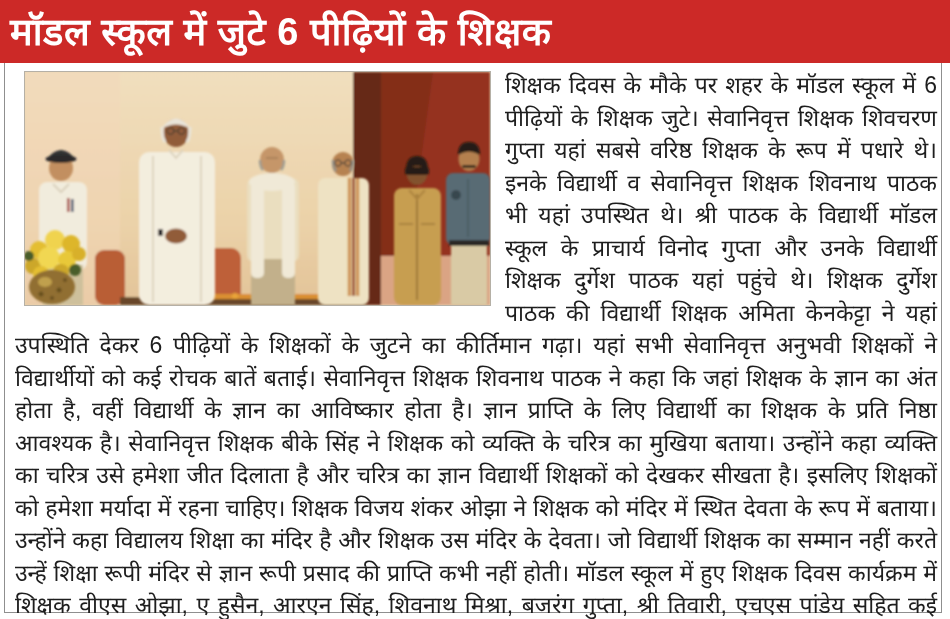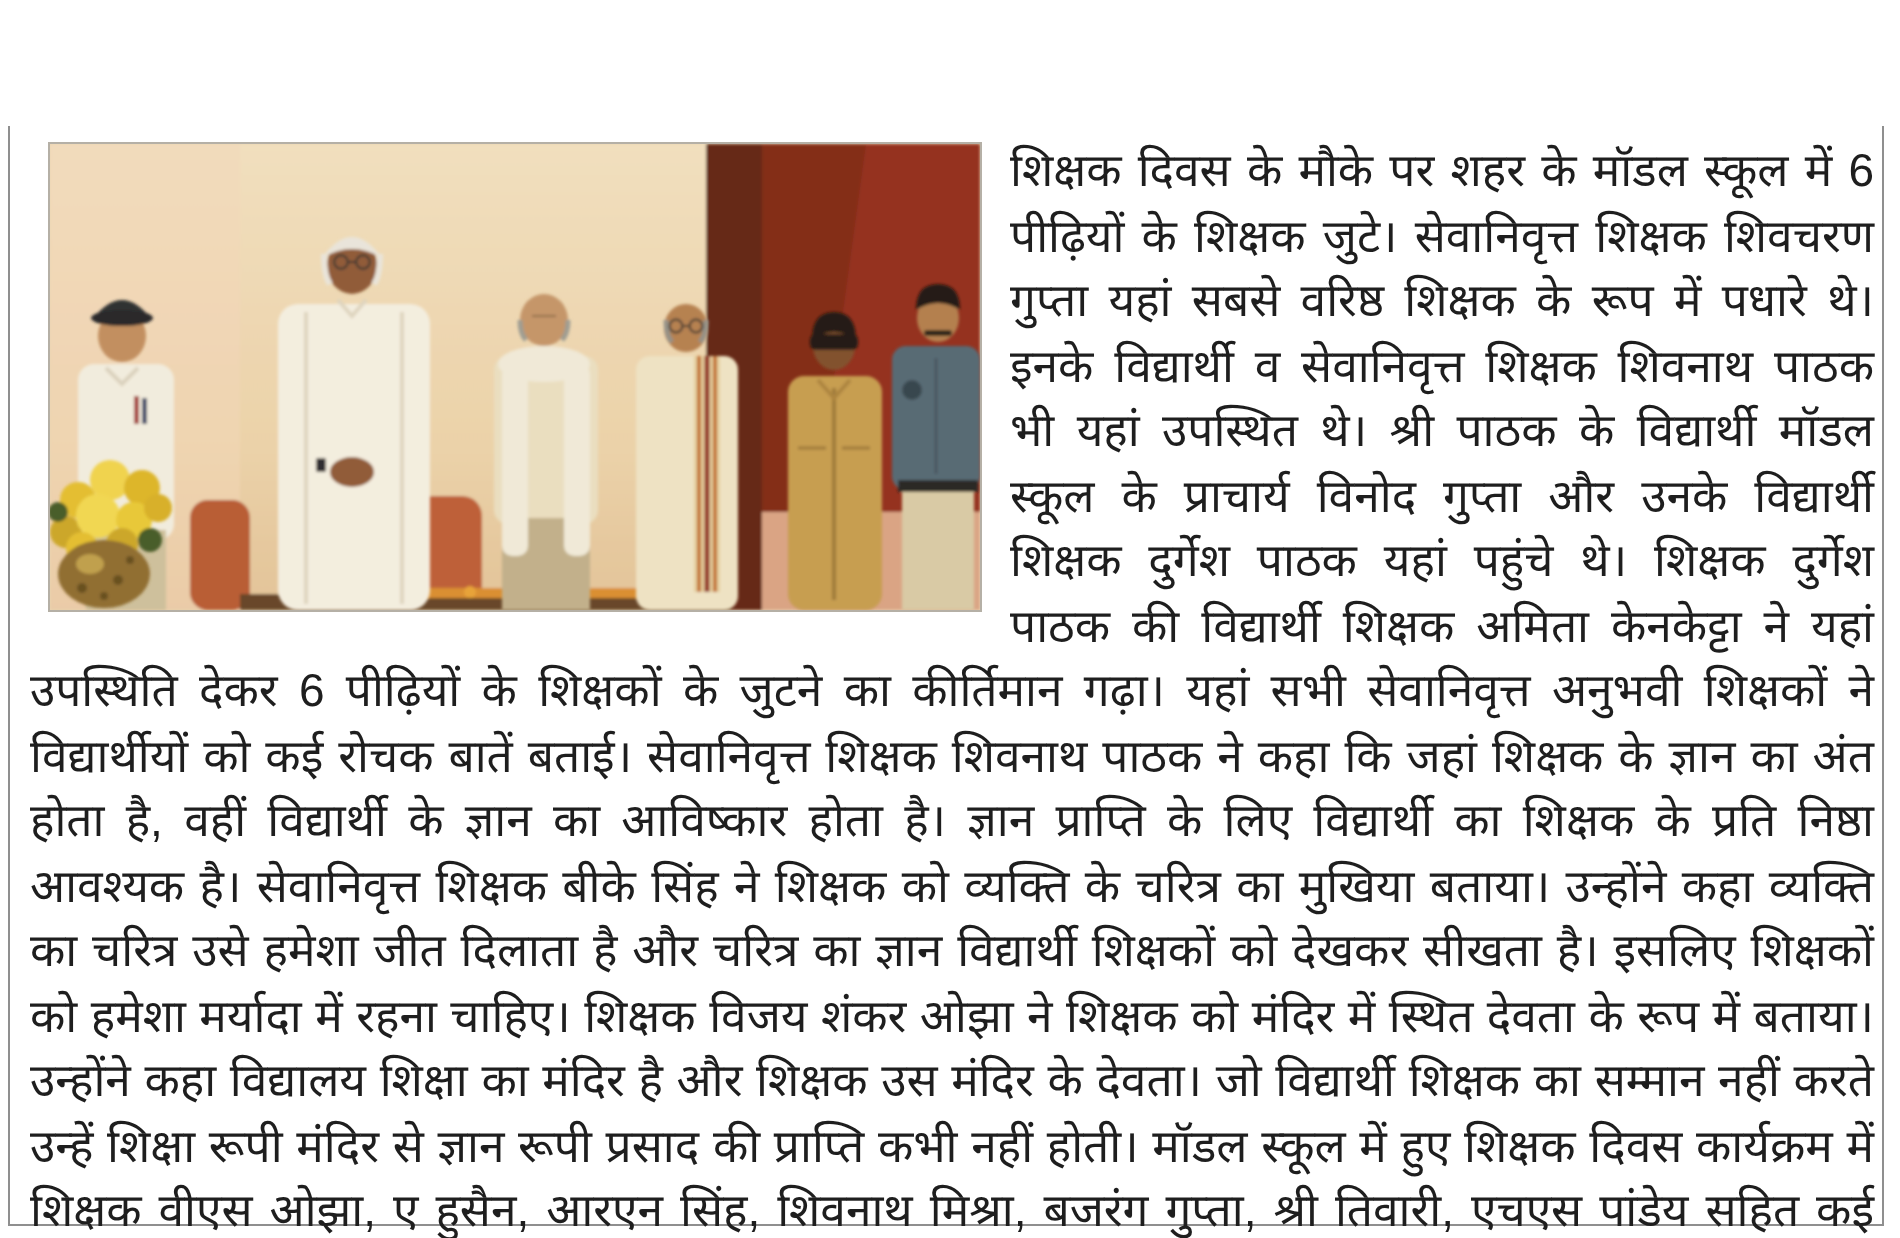--- a/index.html
+++ b/index.html
@@ -55,20 +55,23 @@
     line-height:32.5px;
     color:var(--text-ink,#1e1e1e);
     text-align:justify;
   }
 </style>
 </head>
 <body>
 
 <div class="page">
 
+  <div class="banner">
+    <h1>मॉडल स्कूल में जुटे 6 पीढ़ियों के शिक्षक</h1>
+  </div>
 
   <div class="content">
 
     <div class="photo-wrap" role="img" aria-label="छह सेवानिवृत्त शिक्षक मंच पर एक पंक्ति में खड़े हैं; बाईं ओर पीले फूलों का गुलदस्ता, पीछे क्रीम दीवार और लाल पर्दा-पैनल">
       <svg viewBox="0 0 465 233" xmlns="http://www.w3.org/2000/svg">
         <defs>
           <linearGradient id="wall" x1="0" y1="0" x2="0" y2="1">
             <stop offset="0" stop-color="#f1e0c1"></stop>
             <stop offset="0.65" stop-color="#ebd2aa"></stop>
             <stop offset="1" stop-color="#e2c298"></stop>

